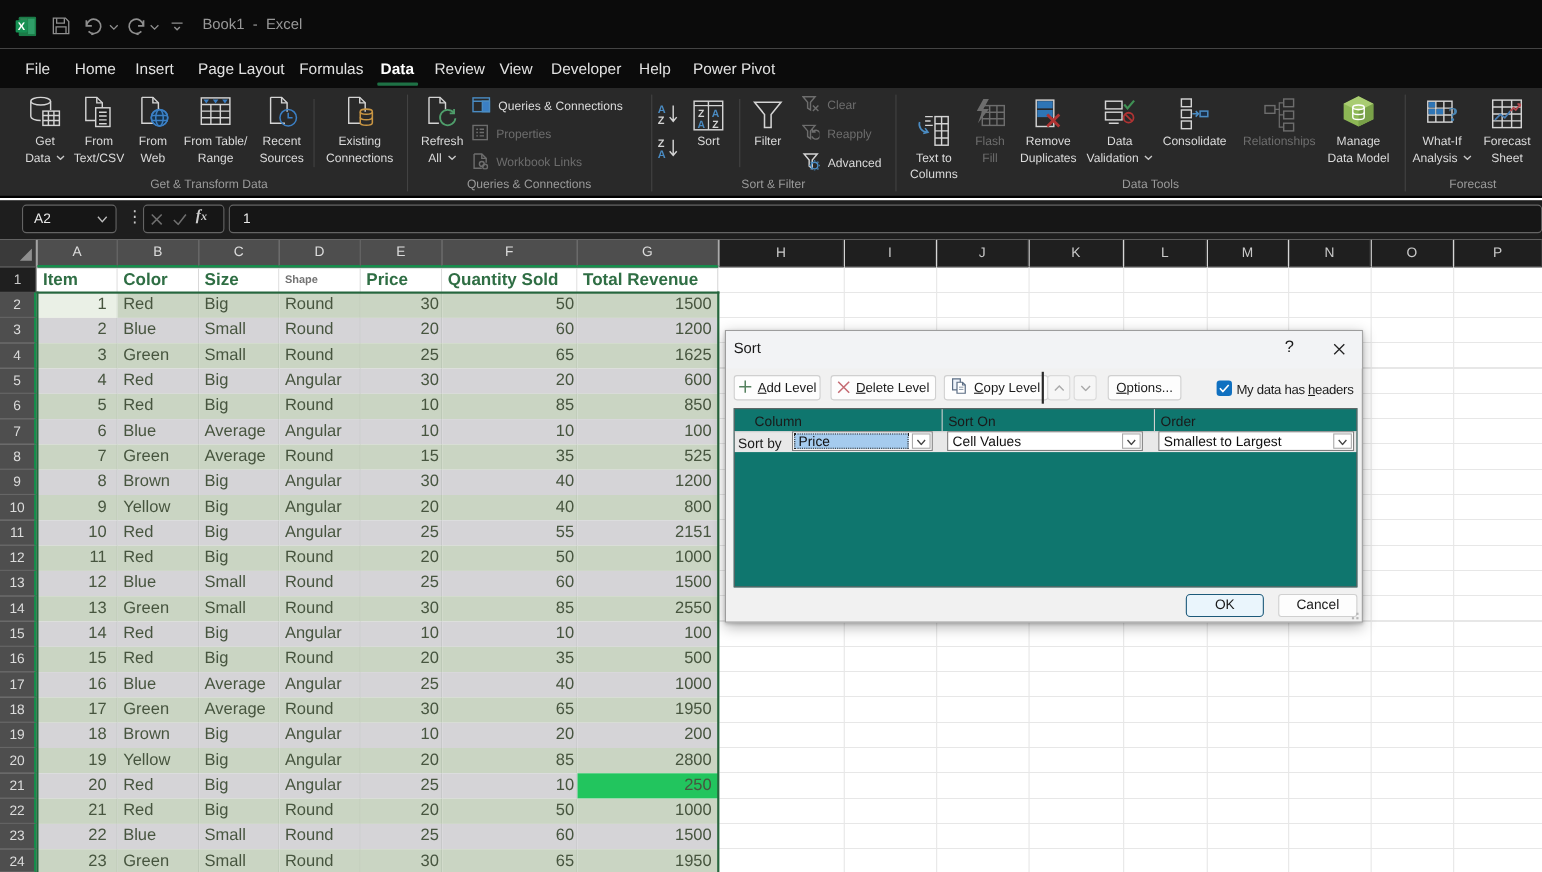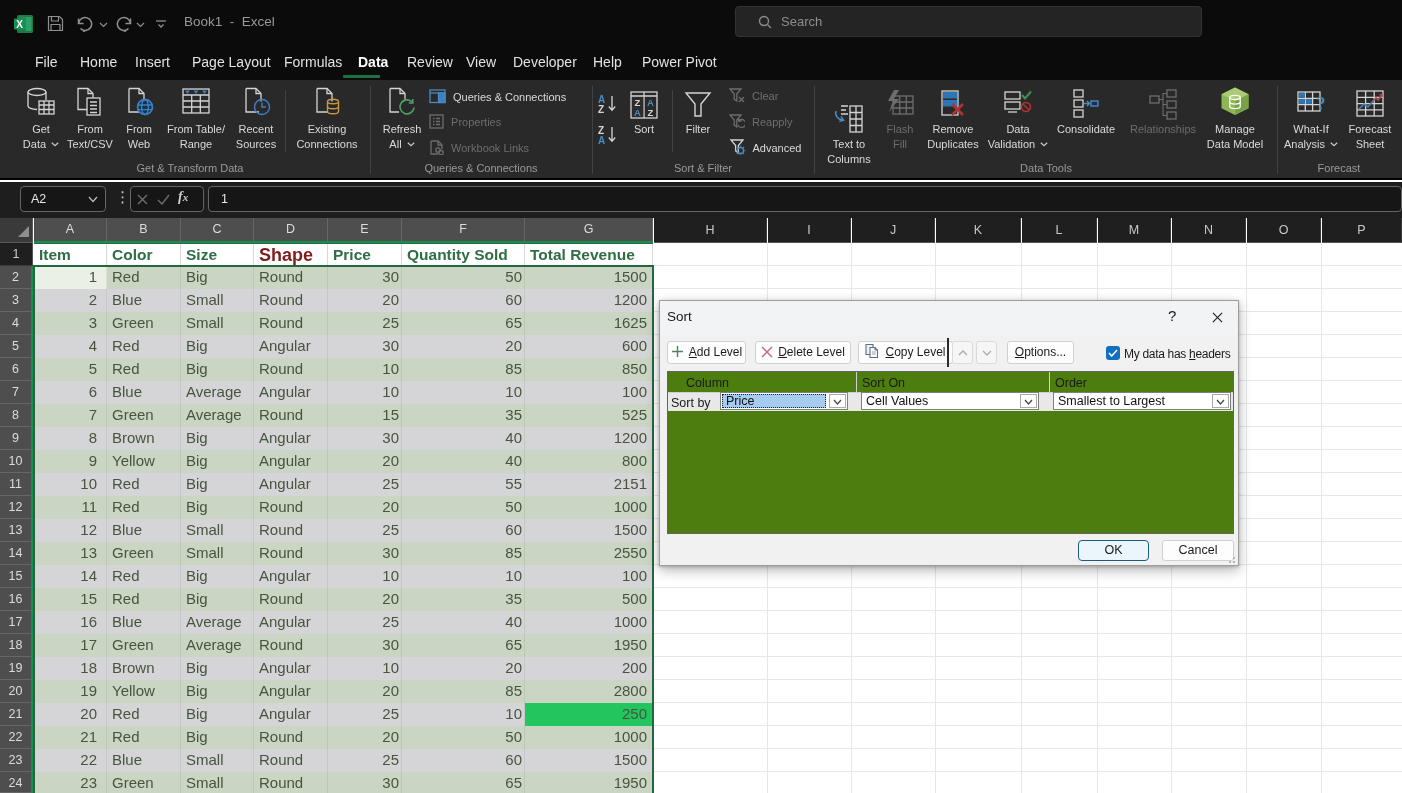--- a/index.html
+++ b/index.html
@@ -1,20 +1,20 @@
 <!DOCTYPE html>
 <html><head><meta charset="utf-8"><title>Book1 - Excel</title><style>
 *{margin:0;padding:0;box-sizing:border-box;}
 html,body{width:1402px;height:793px;overflow:hidden;}
 #app{position:relative;width:1402px;height:793px;font-family:"Liberation Sans",sans-serif;background:#fff;overflow:hidden;}
 .abs{position:absolute;}
 
 #titlebar{left:0;top:0;width:1402px;height:44px;background:#0b0b0b;}
 #menubar{left:0;top:44px;width:1402px;height:36px;background:#0b0b0b;}
-.mtab{position:absolute;top:0;height:36px;line-height:36px;color:#e2e2e2;font-size:14px;white-space:nowrap;margin-left:12px;}
+.mtab{position:absolute;top:0;height:36px;line-height:36px;color:#e2e2e2;font-size:14px;white-space:nowrap;}
 #ribbon{left:0;top:80px;width:1402px;height:100px;background:#292929;border-bottom:2px solid #000;}
 .rsep{position:absolute;top:6px;width:1px;height:88px;background:#424242;}
 .rsep2{position:absolute;top:10px;width:1px;height:62px;background:#424242;}
 .glabel{position:absolute;top:82px;color:#9a9a9a;font-size:11px;width:200px;text-align:center;}
 .rbtn{position:absolute;top:6px;text-align:center;color:#dadada;font-size:11px;line-height:14.5px;}
 .rbtn .ic{display:block;margin:0 auto 2px auto;}
 .dis, .srow.dis, .rbtn.dis{color:#6d6d6d !important;}
 .srow{position:absolute;height:18px;color:#dadada;font-size:11px;line-height:18px;white-space:nowrap;}
 .srow svg{vertical-align:-3px;margin-right:4px;}
 
@@ -64,27 +64,20 @@
         <path d="M17.3 7 a6.5 6.5 0 1 0 -1.8 5.5 M10.5 14.5 l2.5 1"></path>
 </svg>
 <svg class="abs" style="left:136px;top:22px" width="9" height="6" viewBox="0 0 9 6" fill="none" stroke="#8f8f8f" stroke-width="1.2">
         <path d="M1 1 l3.5 3.5 l3.5 -3.5"></path>
       </svg>
 <svg class="abs" style="left:155px;top:19px" width="12" height="10" viewBox="0 0 12 10" stroke="#8f8f8f" fill="none" stroke-width="1.3">
 <path d="M1 2 h10"></path>
         <path d="M3.5 5.5 l2.5 2.5 l2.5 -2.5"></path>
 </svg>
 <div class="abs" style="left:184px;top:14px;color:#989898;font-size:13.5px">Book1&nbsp;&nbsp;-&nbsp;&nbsp;Excel</div>
-<div class="abs" style="left:735px;top:6px;width:467px;height:31px;background:#242424;border:1px solid #333;border-radius:4px;">
-<svg class="abs" style="left:22px;top:8px" width="14" height="14" viewBox="0 0 14 14" fill="none" stroke="#8f8f8f" stroke-width="1.3">
-          <circle cx="6" cy="6" r="4.5"></circle>
-          <path d="M9.5 9.5 l3.5 3.5"></path>
-        </svg>
-<div class="abs" style="left:45px;top:7px;color:#8d8d8d;font-size:13px">Search</div>
-      </div>
 </div>
 <div class="abs" id="menubar">
 <div class="mtab" style="left:23px;width:36px;">File</div>
 <div class="mtab" style="left:68px;width:36px;">Home</div>
 <div class="mtab" style="left:123px;width:34px;">Insert</div>
 <div class="mtab" style="left:180px;width:70px;">Page Layout</div>
 <div class="mtab" style="left:272px;width:53px;">Formulas</div>
 <div class="mtab" style="left:346px;width:31px;font-weight:bold;color:#fff;">Data</div>
 <div class="mtab" style="left:395px;width:40px;">Review</div>
 <div class="mtab" style="left:454px;width:28px;">View</div>
@@ -429,21 +422,21 @@
 <div class="rhdr" style="top:439px;height:23px;line-height:23px;background:#4e4e4e;border-right:2px solid #13914c;border-bottom:1px solid #666">19</div>
 <div class="rhdr" style="top:462px;height:23px;line-height:23px;background:#4e4e4e;border-right:2px solid #13914c;border-bottom:1px solid #666">20</div>
 <div class="rhdr" style="top:485px;height:23px;line-height:23px;background:#4e4e4e;border-right:2px solid #13914c;border-bottom:1px solid #666">21</div>
 <div class="rhdr" style="top:508px;height:23px;line-height:23px;background:#4e4e4e;border-right:2px solid #13914c;border-bottom:1px solid #666">22</div>
 <div class="rhdr" style="top:531px;height:23px;line-height:23px;background:#4e4e4e;border-right:2px solid #13914c;border-bottom:1px solid #666">23</div>
 <div class="rhdr" style="top:554px;height:21px;line-height:23px;background:#4e4e4e;border-right:2px solid #13914c;border-bottom:1px solid #666">24</div>
 <div class="cellrow" style="top:25px;border-top:1px solid #2a6b46">
 <div class="c txt" style="width:73px;background:#fff;color:#2f6e44;font-weight:bold;font-size:15.5px;border-right:1px solid #d9d9d9">Item</div>
 <div class="c txt" style="width:74px;background:#fff;color:#2f6e44;font-weight:bold;font-size:15.5px;border-right:1px solid #d9d9d9">Color</div>
 <div class="c txt" style="width:73px;background:#fff;color:#2f6e44;font-weight:bold;font-size:15.5px;border-right:1px solid #d9d9d9">Size</div>
-<div class="c txt" style="width:74px;background:#fff;color:#7f1d1d;font-weight:bold;font-size:18px;border-right:1px solid #d9d9d9">Shape</div>
+<div class="c txt" style="width:74px;background:#fff;color:#737373;font-weight:bold;font-size:10px;border-right:1px solid #d9d9d9">Shape</div>
 <div class="c txt" style="width:74px;background:#fff;color:#2f6e44;font-weight:bold;font-size:15.5px;border-right:1px solid #d9d9d9">Price</div>
 <div class="c txt" style="width:123px;background:#fff;color:#2f6e44;font-weight:bold;font-size:15.5px;border-right:1px solid #d9d9d9">Quantity Sold</div>
 <div class="c txt" style="width:128px;background:#fff;color:#2f6e44;font-weight:bold;font-size:15.5px;border-right:1px solid #d9d9d9">Total Revenue</div>
 </div>
 <div class="cellrow" style="top:48px">
 <div class="c num numA" style="width:73px;background:#eaf0e6">1</div>
 <div class="c txt" style="width:74px;background:#cad5c3">Red</div>
 <div class="c txt" style="width:73px;background:#cad5c3">Big</div>
 <div class="c txt" style="width:74px;background:#cad5c3">Round</div>
 <div class="c num" style="width:74px;background:#cad5c3">30</div>
@@ -676,21 +669,21 @@
 <div class="dbtn" style="left:316px;width:21px;background:#f6f6f6;border-color:#dadada"><svg width="10" height="6" viewBox="0 0 10 6" fill="none" stroke="#aaa" stroke-width="1.3">
           <path d="M1 1 l4 4 l4 -4"></path>
         </svg></div>
 <div class="dbtn" style="left:347px;width:67px"><u>O</u>ptions...</div>
 <div class="abs" style="left:446px;top:45px;width:14px;height:14px;background:#1070c0;border-radius:3px">
 <svg style="position:absolute;left:2px;top:3px" width="10" height="8" viewBox="0 0 10 8" fill="none" stroke="#fff" stroke-width="1.5">
           <path d="M1 4 l2.7 3 L9 1"></path>
         </svg>
       </div>
 <div class="abs" style="left:464px;top:46px;font-size:12px;letter-spacing:-0.3px;white-space:nowrap">My data has <u>h</u>eaders</div>
-<div class="abs" style="left:7px;top:70px;width:567px;height:163px;background:#4d7c0f;border:1px solid #646464">
+<div class="abs" style="left:7px;top:70px;width:567px;height:163px;background:#0f766e;border:1px solid #646464">
 <div class="abs" style="left:18px;top:4px">Column</div>
 <div class="abs" style="left:194px;top:4px">Sort On</div>
 <div class="abs" style="left:387px;top:4px">Order</div>
 <div class="abs" style="left:188px;top:0;width:1px;height:20px;background:#d0d0d0"></div>
 <div class="abs" style="left:381px;top:0;width:1px;height:20px;background:#d0d0d0"></div>
 <div class="abs" style="left:0;top:20px;width:565px;height:19px;background:#e8e8e8;border-top:1px solid #d0d0d0"></div>
 <div class="abs" style="left:3px;top:24px;font-size:12.5px">Sort by</div>
 </div>
 <div class="combo" style="left:60px;width:128px">
         <div style="position:absolute;left:1px;top:1px;width:104px;height:14px;line-height:13px;background:#a5cbee;border:1px dotted #222;padding-left:3px">Price</div>

